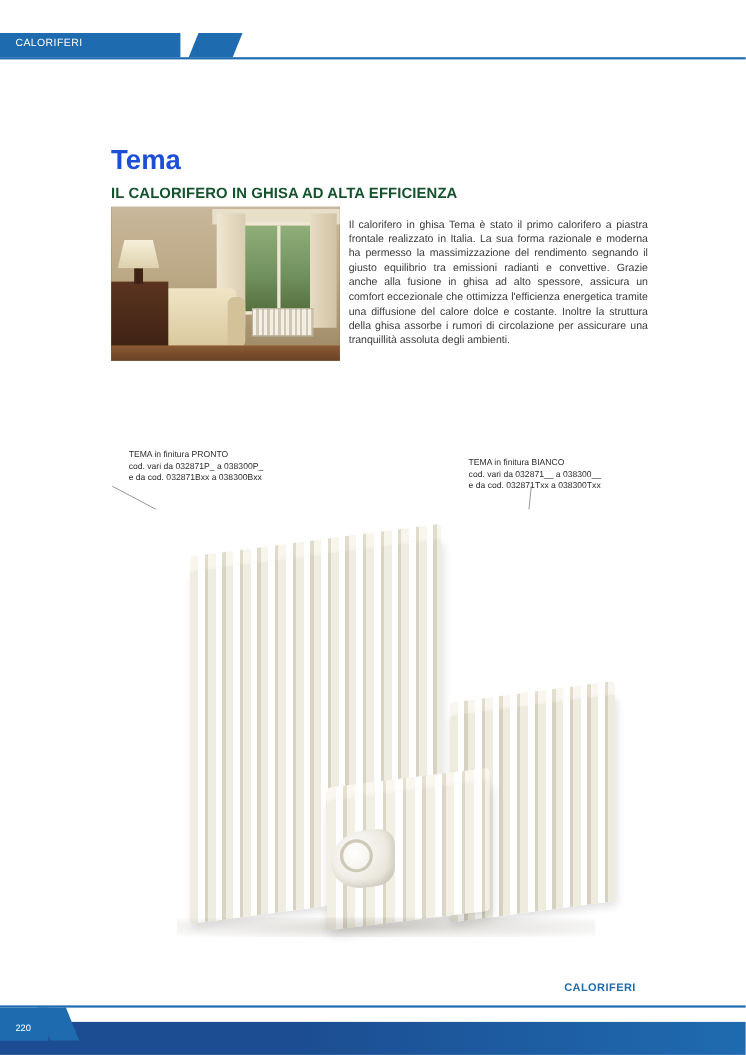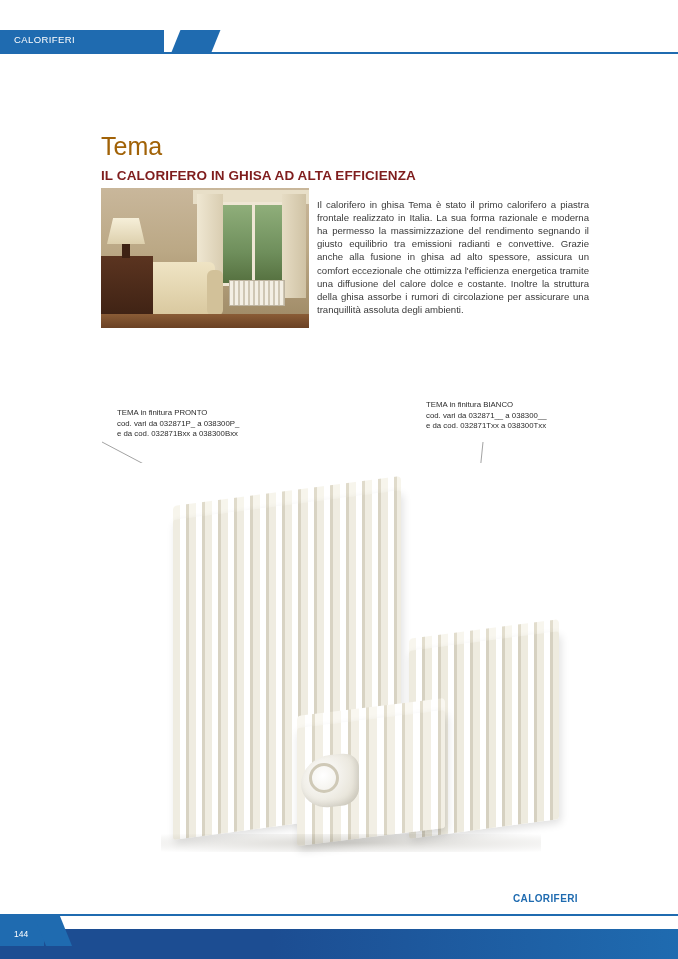--- a/index.html
+++ b/index.html
@@ -58,31 +58,31 @@
     height: 2px;
     background: #1f6bb0;
   }
 
   
   .title {
     position: absolute;
     top: 115px;
     left: 101px;
     font-size: 25px;
-    font-weight: normal;
-    color: #a16207;
+    font-weight: bold;
+    color: #1d4ed8;
     letter-spacing: 0px;
   }
   .subtitle {
     position: absolute;
     top: 157px;
     left: 101px;
     font-size: 13.5px;
     font-weight: bold;
-    color: #7f1d1d;
+    color: #14532d;
     letter-spacing: 0.1px;
   }
 
   
   .room-photo {
     position: absolute;
     top: 188px;
     left: 101px;
     width: 208px;
     height: 140px;
@@ -191,21 +191,21 @@
 
   
   .caption {
     position: absolute;
     font-size: 7.8px;
     line-height: 10.5px;
     color: #2b2b2b;
     white-space: pre-line;
   }
   .caption-left  { top: 408px; left: 101px; margin-left: 16px; }
-  .caption-right { top: 400px; left: 426px; }
+  .caption-right { top: 416px; left: 426px; }
 
   
   .product-photo {
     position: absolute;
     top: 463px;
     left: 101px;
     width: 476px;
     height: 395px;
     background: #ffffff;
     overflow: hidden;
@@ -421,13 +421,13 @@
     <div class="rad-valve-ring"></div>
     <div class="prod-shadow"></div>
   </div>
 </div>
 
 <div class="footer-section">CALORIFERI</div>
 <div class="footer-rule"></div>
 <div class="footer-band-light"></div>
 <div class="footer-tab"></div>
 <div class="footer-slash"></div>
-<div class="page-number">144</div>
+<div class="page-number">220</div>
 
 </body></html>

